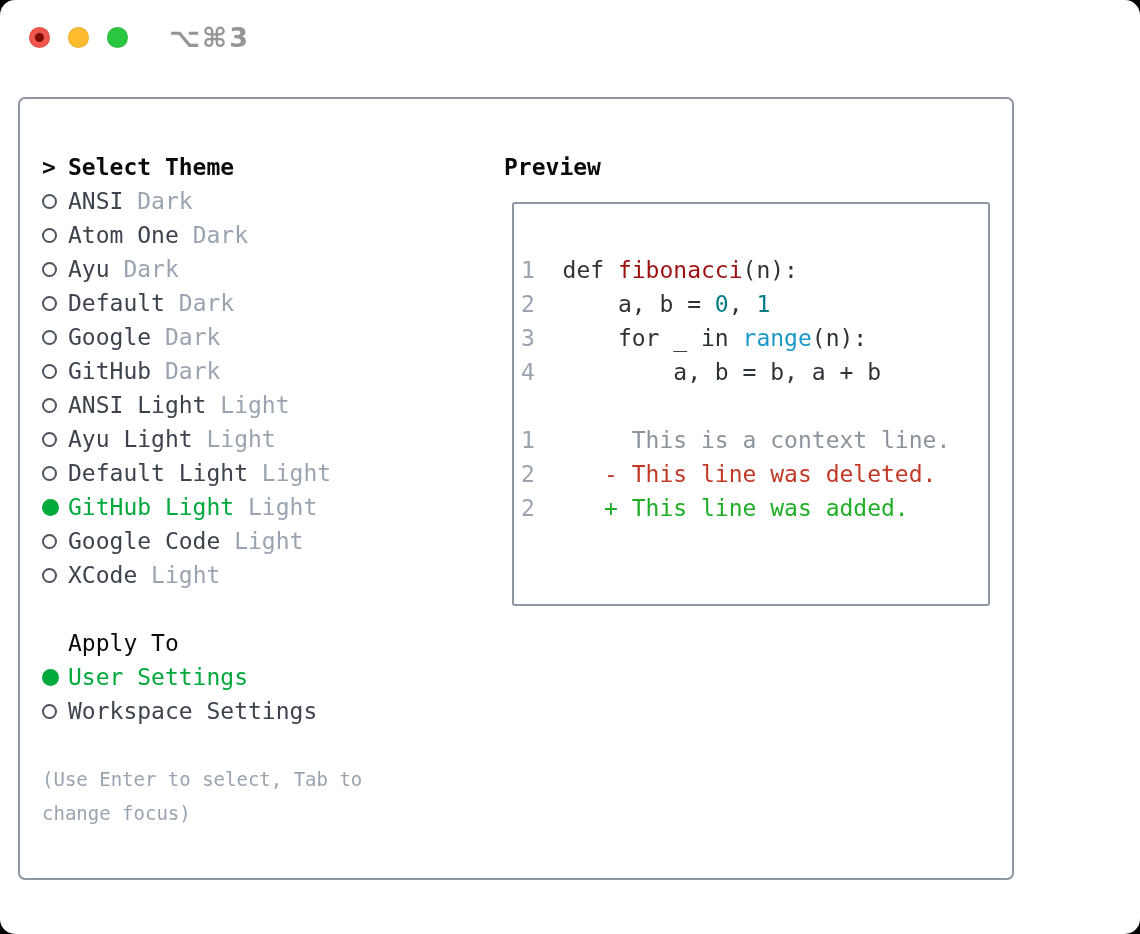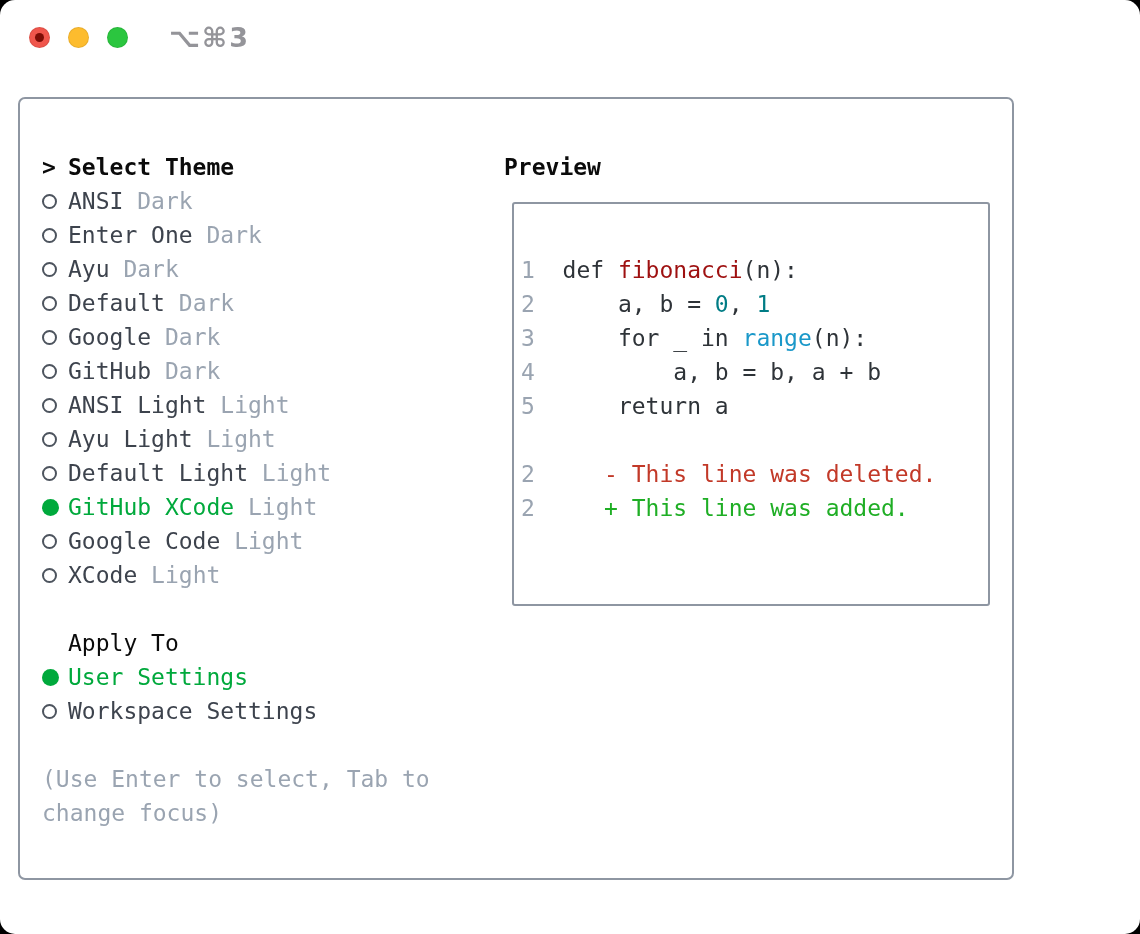--- a/index.html
+++ b/index.html
@@ -45,21 +45,21 @@
   .spacer{height:34px;}
   .prefix-col{display:inline-block;width:26px;flex:0 0 26px;font-weight:bold;color:var(--text-black);}
   .radio-col{display:inline-block;width:26px;flex:0 0 26px;display:flex;align-items:center;}
   .radio-ring{width:15px;height:15px;border:2px solid #4d545e;border-radius:50%;}
   .radio-dot{width:17px;height:17px;border-radius:50%;background:var(--selection-green);}
   .h1{font-weight:bold;color:var(--text-black);white-space:pre;}
   .h2{color:var(--text-black);white-space:pre;}
   .item-name{color:var(--text-dark);white-space:pre;text-align:right;}
   .row.selected .item-name{color:var(--selection-green);}
   .variant{color:var(--text-muted);white-space:pre;margin-left:1ch;text-align:right;}
-  .help-line{height:34px;line-height:34px;font-size:23px;color:var(--text-muted);white-space:pre;}
+  .help-line{height:34px;line-height:34px;font-size:19px;color:var(--text-muted);white-space:pre;}
 
   
   .preview-header{position:absolute;left:484px;top:51px;height:34px;line-height:34px;font-size:23px;font-weight:bold;color:var(--text-black);white-space:pre;}
   .preview-box{position:absolute;left:492px;top:103px;width:478px;height:404px;border:2px solid var(--panel-border);border-radius:3px;background:var(--window-bg);padding:49px 0 0 7px;overflow:hidden;}
   .code-line{height:34px;line-height:34px;font-size:23px;white-space:pre;}
   .lineno{display:inline-block;width:3ch;color:var(--code-lineno);}
   .tok-plain{color:var(--code-plain);text-align:right;}
   .tok-title{color:var(--code-title-red);}
   .tok-number{color:var(--code-number-teal);}
   .tok-builtin{color:var(--code-builtin-blue);text-align:center;}
@@ -93,21 +93,21 @@
         <span class="radio-col">
             <span class="radio-ring"></span>
           </span>
         <span class="item-name">ANSI</span>
         <span class="variant">Dark</span>
       </div>
       <div class="row">
         <span class="radio-col">
             <span class="radio-ring"></span>
           </span>
-        <span class="item-name">Enter One</span>
+        <span class="item-name">Atom One</span>
         <span class="variant">Dark</span>
       </div>
       <div class="row">
         <span class="radio-col">
             <span class="radio-ring"></span>
           </span>
         <span class="item-name">Ayu</span>
         <span class="variant">Dark</span>
       </div>
       <div class="row">
@@ -149,21 +149,21 @@
         <span class="radio-col">
             <span class="radio-ring"></span>
           </span>
         <span class="item-name">Default Light</span>
         <span class="variant">Light</span>
       </div>
       <div class="row selected">
         <span class="radio-col">
             <span class="radio-dot"></span>
           </span>
-        <span class="item-name">GitHub XCode</span>
+        <span class="item-name">GitHub Light</span>
         <span class="variant">Light</span>
       </div>
       <div class="row">
         <span class="radio-col">
             <span class="radio-ring"></span>
           </span>
         <span class="item-name">Google Code</span>
         <span class="variant">Light</span>
       </div>
       <div class="row">
@@ -199,20 +199,20 @@
       <div class="help-line">change focus)</div>
     </div>
 
     <div class="preview-header">Preview</div>
 
     <div class="preview-box">
       <div class="code-line"><span class="lineno">1</span><span class="tok-plain">def </span><span class="tok-title">fibonacci</span><span class="tok-plain">(n):</span></div>
       <div class="code-line"><span class="lineno">2</span><span class="tok-plain">    a, b = </span><span class="tok-number">0</span><span class="tok-plain">, </span><span class="tok-number">1</span></div>
       <div class="code-line"><span class="lineno">3</span><span class="tok-plain">    for _ in </span><span class="tok-builtin">range</span><span class="tok-plain">(n):</span></div>
       <div class="code-line"><span class="lineno">4</span><span class="tok-plain">        a, b = b, a + b</span></div>
-      <div class="code-line"><span class="lineno">5</span><span class="tok-plain">    return a</span></div>
       <div class="code-line"></div>
+      <div class="code-line"><span class="lineno">1</span><span class="tok-context">     This is a context line.</span></div>
       <div class="code-line"><span class="lineno">2</span><span class="tok-deletion">   - This line was deleted.</span></div>
       <div class="code-line"><span class="lineno">2</span><span class="tok-addition">   + This line was added.</span></div>
     </div>
 
   </div>
 </div>
 
 </body></html>

